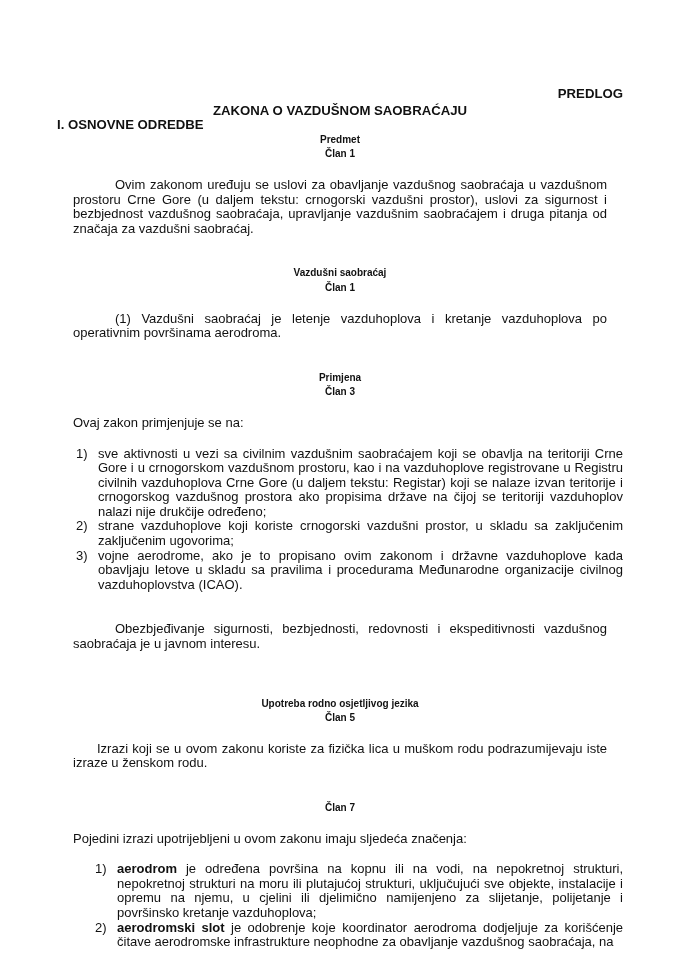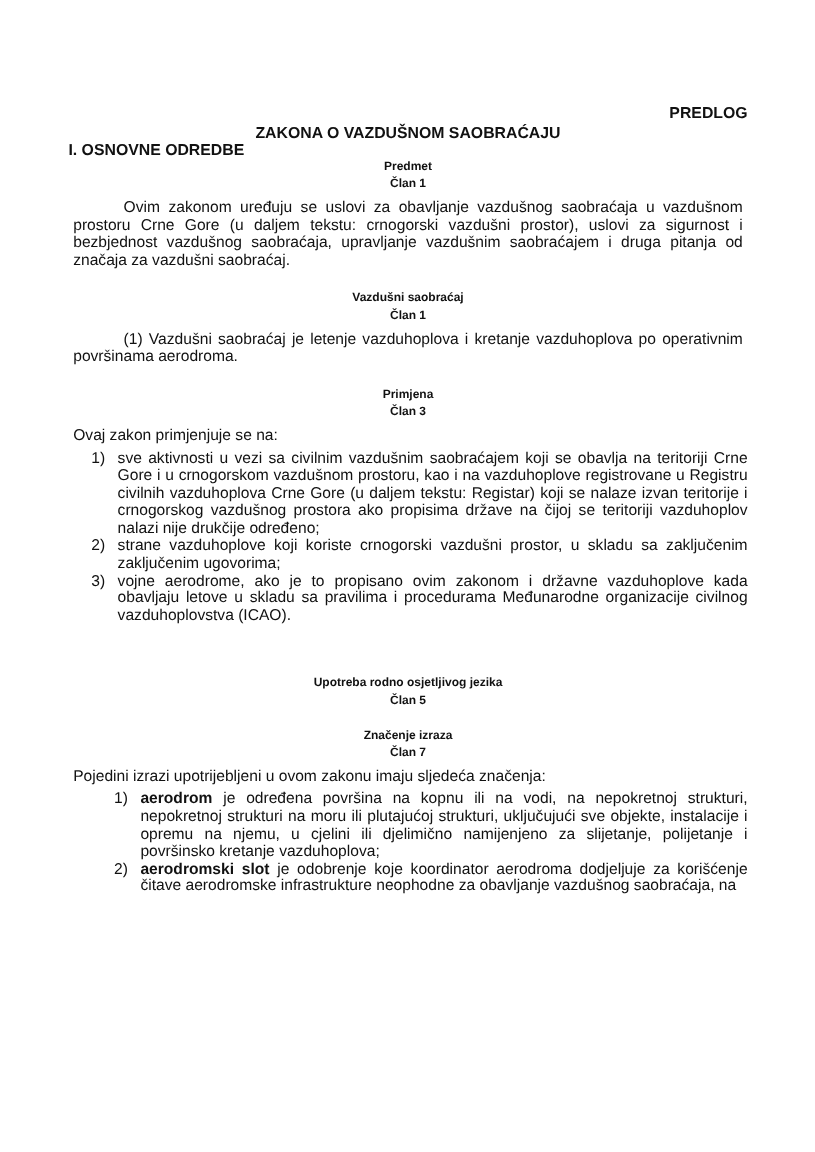--- a/index.html
+++ b/index.html
@@ -43,21 +43,21 @@
     .article {
       margin: 0;
     }
     .article-head {
       text-align: center;
       font-weight: bold;
       font-size: 10px;
       margin: 0;
     }
     .p {
-      margin: 4px;
+      margin: 16px;
       text-align: justify;
     }
     .p.indent {
       text-indent: 42px;
     }
     .p.indent-small {
       text-indent: 24px;
     }
     .gap-1 { height: 14px; }
     .gap-2 { height: 29px; }
@@ -121,33 +121,34 @@
       <li>
         <span class="num">3)</span>
         <span>vojne aerodrome, ako je to propisano ovim zakonom i državne vazduhoplove kada obavljaju letove u skladu sa pravilima i procedurama Međunarodne organizacije civilnog vazduhoplovstva (ICAO).</span>
       </li>
     </ul>
   </div>
 
   <div class="gap-1"></div>
 
   <div class="article">
+    <p class="p indent">Obezbjeđivanje sigurnosti, bezbjednosti, redovnosti i ekspeditivnosti vazdušnog saobraćaja je u javnom interesu.</p>
   </div>
 
   <div class="gap-2"></div>
 
   <div class="article">
     <p class="article-head">Upotreba rodno osjetljivog jezika</p>
     <p class="article-head">Član 5</p>
+    <p class="p indent-small">Izrazi koji se u ovom zakonu koriste za fizička lica u muškom rodu podrazumijevaju iste izraze u ženskom rodu.</p>
   </div>
 
   <div class="gap-1"></div>
 
   <div class="article">
-    <p class="article-head">Značenje izraza</p>
     <p class="article-head">Član 7</p>
     <p class="p">Pojedini izrazi upotrijebljeni u ovom zakonu imaju sljedeća značenja:</p>
     <ul class="list l2">
       <li>
         <span class="num">1)</span>
         <span class="term">aerodrom</span><span> je određena površina na kopnu ili na vodi, na nepokretnoj strukturi, nepokretnoj strukturi na moru ili plutajućoj strukturi, uključujući sve objekte, instalacije i opremu na njemu, u cjelini ili djelimično namijenjeno za slijetanje, polijetanje i površinsko kretanje vazduhoplova;</span>
       </li>
       <li>
         <span class="num">2)</span>
         <span class="term">aerodromski slot</span><span> je odobrenje koje koordinator aerodroma dodjeljuje za korišćenje čitave aerodromske infrastrukture neophodne za obavljanje vazdušnog saobraćaja, na</span>

